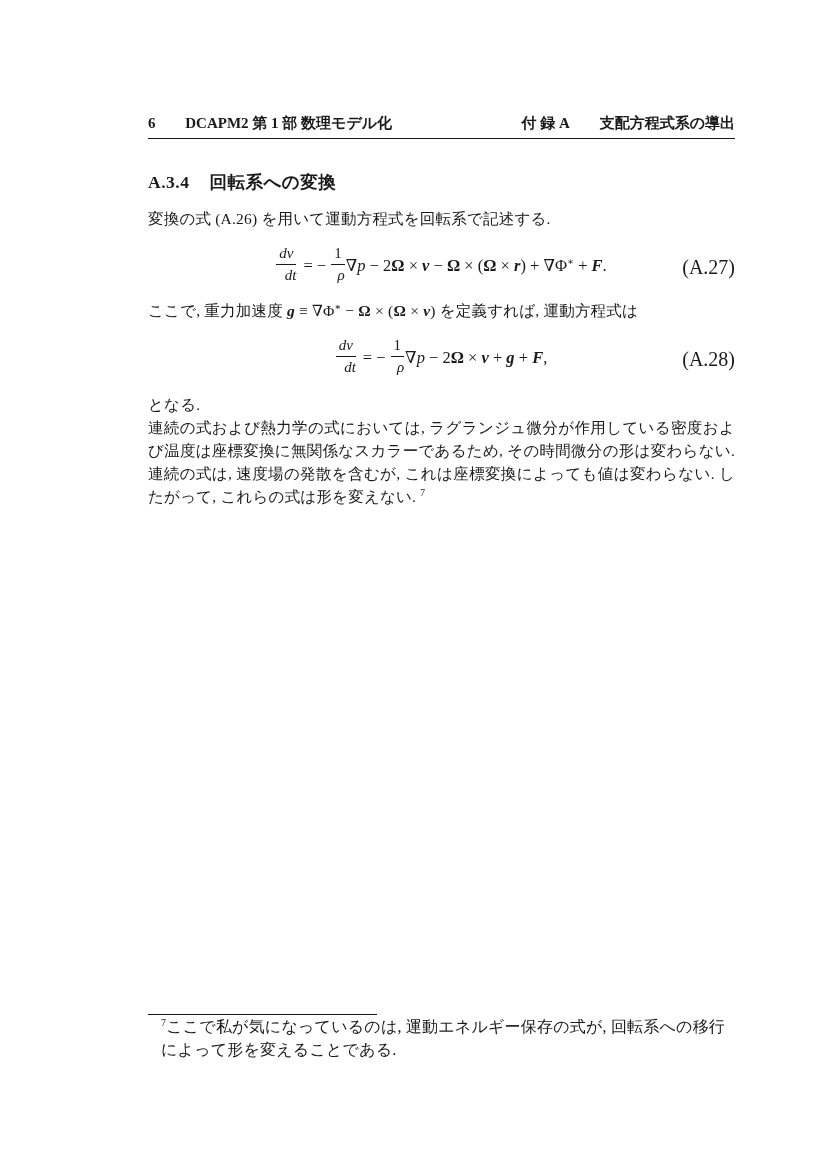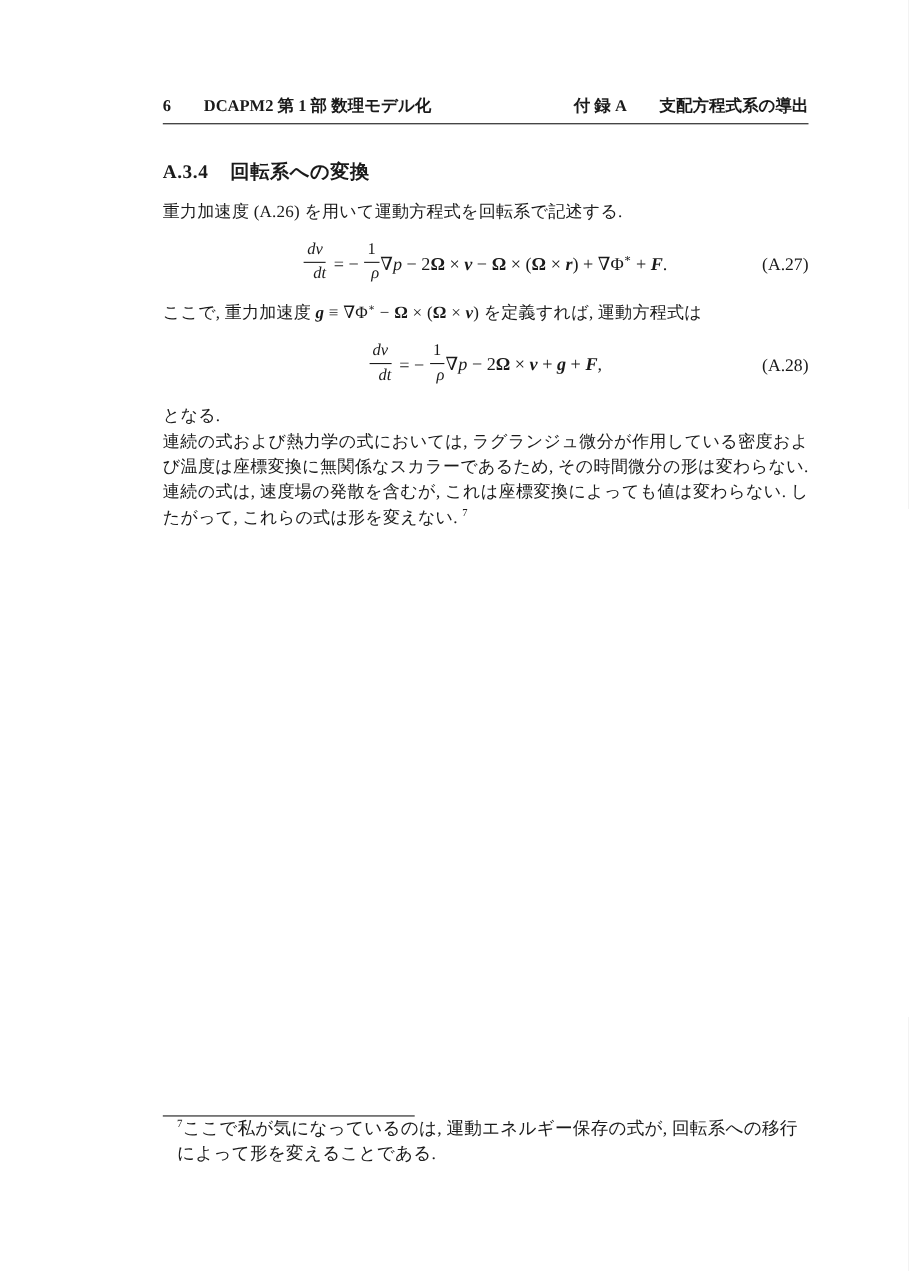--- a/index.html
+++ b/index.html
@@ -18,21 +18,21 @@
 
   .content {
     position: absolute;
     left: 148px;
     top: 0;
     width: 587px;
   }
 
   
   .page-header {
-    margin-top: 88px;
+    margin-top: 114px;
     display: flex;
     justify-content: space-between;
     align-items: baseline;
     font-weight: bold;
     font-size: 15px;
     line-height: 1.25;
   }
   .header-left .page-num { margin-right: 26px; }
   .header-right .appendix-label { margin-right: 26px; }
   .header-rule {
@@ -84,21 +84,21 @@
   }
   .fnum { display: block; border-bottom: 1.2px solid #1a1a1a; padding: 0 3px 2px; }
   .fden { display: block; padding-top: 2px; text-align: right; }
   .eq-rel { margin: 0 5px 0 7px; }
   .coef-frac { margin-right: 1px; }
   .eq-label {
     position: absolute;
     right: 0;
     top: 50%;
     transform: translateY(-50%);
-    font-size: 16px;
+    font-size: 20px;
   }
 
   
   .seg-n  { font-style: normal; }
   .seg-mn { font-family: "Liberation Serif", "DejaVu Serif", serif; }
   .seg-mi { font-family: "Liberation Serif", "DejaVu Serif", serif; font-style: italic; }
   .seg-mbf { font-family: "Liberation Serif", "DejaVu Serif", serif; font-weight: bold; }
   .seg-mbi { font-family: "Liberation Serif", "DejaVu Serif", serif; font-weight: bold; font-style: italic; }
   .seg-sup { vertical-align: super; font-size: 0.62em; line-height: 0; }
 
@@ -151,21 +151,21 @@
         <span class="appendix-label">付 録 A</span>
         <span class="appendix-title">支配方程式系の導出</span>
       </div>
     </header>
     <div class="header-rule"></div>
 
     <h2 class="section-heading">
       <span class="sec-num">A.3.4</span><span>回転系への変換</span>
     </h2>
 
-    <p class="body-text p-intro">重力加速度 (A.26) を用いて運動方程式を回転系で記述する.</p>
+    <p class="body-text p-intro">変換の式 (A.26) を用いて運動方程式を回転系で記述する.</p>
 
     <div class="equation">
       <span class="eq-math">
         <span class="frac"><span class="fnum seg-mi">dv</span><span class="fden seg-mi">dt</span></span><span class="eq-rel seg-mn">= −</span><span class="frac coef-frac"><span class="fnum seg-mn">1</span><span class="fden seg-mi">ρ</span></span><span class="eq-terms"><span class="seg-mn">∇</span><span class="seg-mi">p</span><span class="seg-mn"> − 2</span><span class="seg-mbf">Ω</span><span class="seg-mn"> × </span><span class="seg-mbi">v</span><span class="seg-mn"> − </span><span class="seg-mbf">Ω</span><span class="seg-mn"> × (</span><span class="seg-mbf">Ω</span><span class="seg-mn"> × </span><span class="seg-mbi">r</span><span class="seg-mn">) + ∇Φ</span><span class="seg-sup">∗</span><span class="seg-mn"> + </span><span class="seg-mbi">F</span><span class="seg-mn">.</span></span>
       </span>
       <span class="eq-label">(A.27)</span>
     </div>
 
     <p class="body-text p-define"><span class="seg-n">ここで, 重力加速度 </span><span class="seg-mbi">g</span><span class="seg-mn"> ≡ ∇Φ</span><span class="seg-sup">∗</span><span class="seg-mn"> − </span><span class="seg-mbf">Ω</span><span class="seg-mn"> × (</span><span class="seg-mbf">Ω</span><span class="seg-mn"> × </span><span class="seg-mbi">v</span><span class="seg-mn">)</span><span class="seg-n"> を定義すれば, 運動方程式は</span></p>
 

